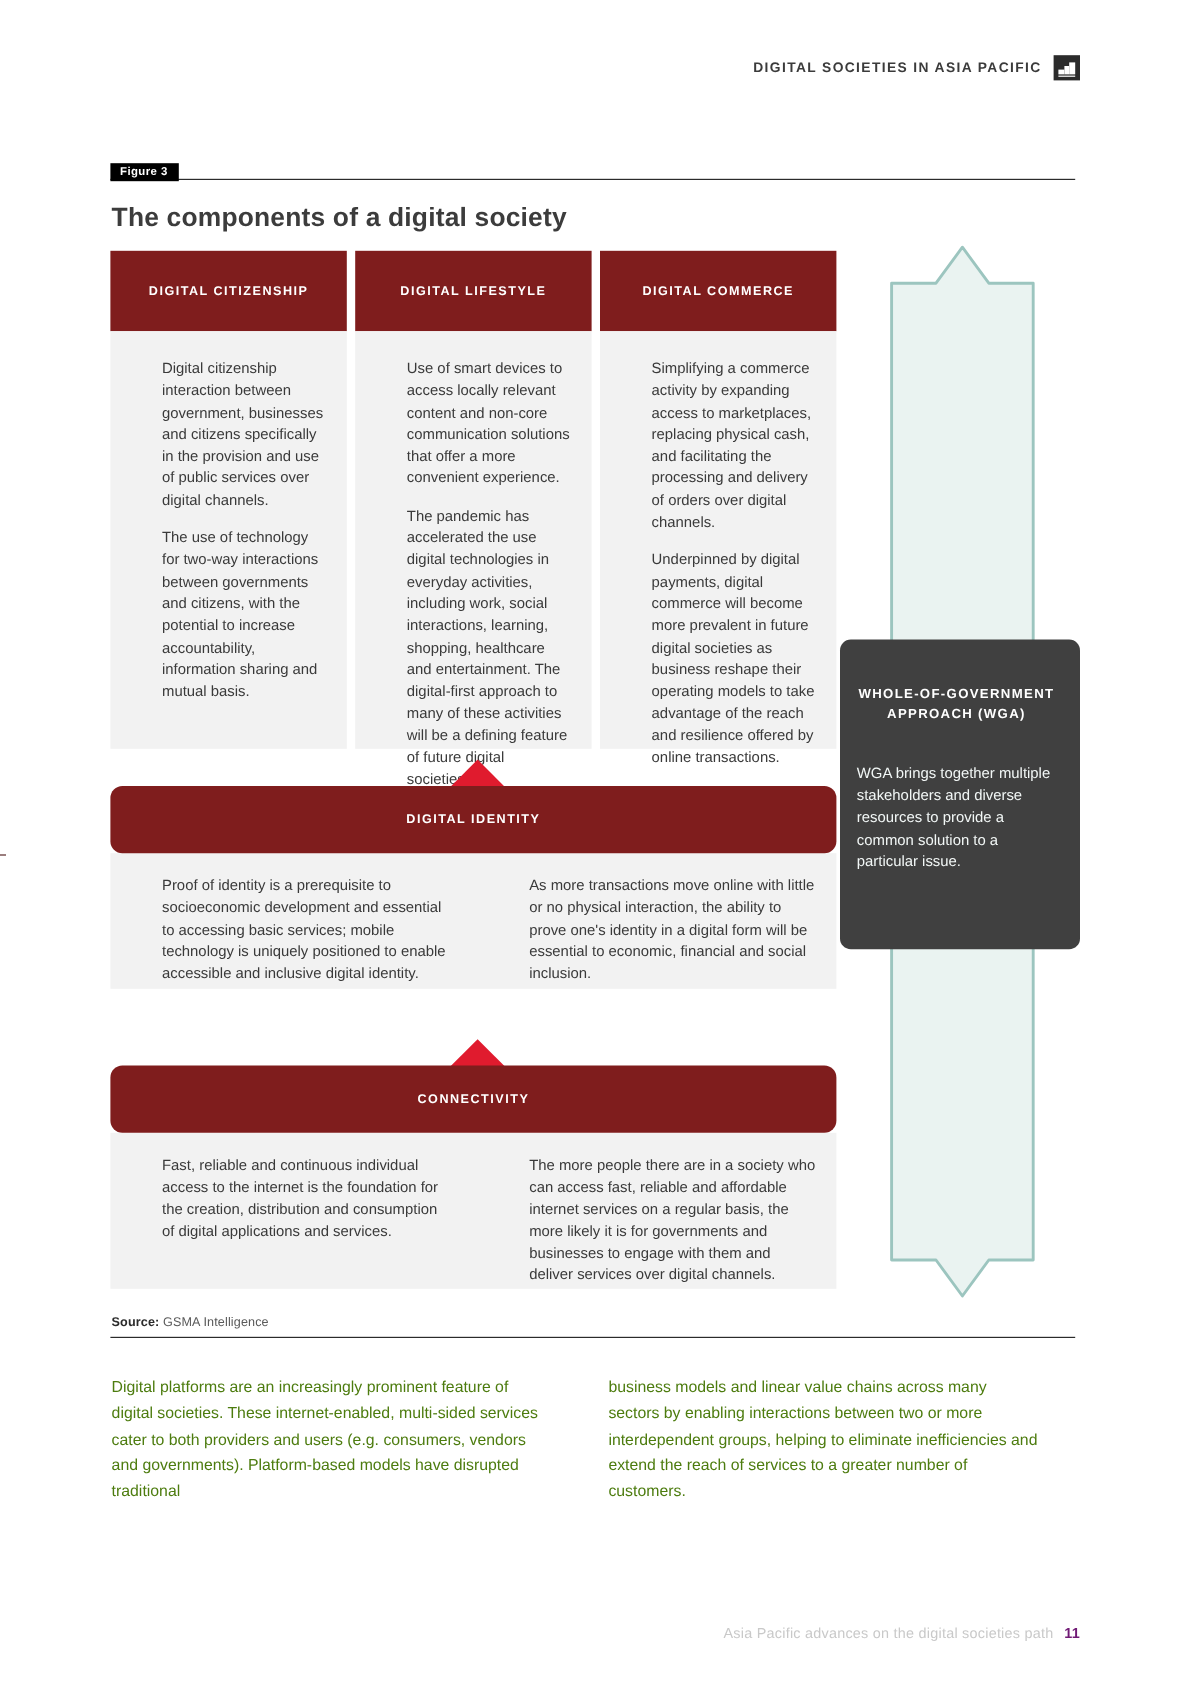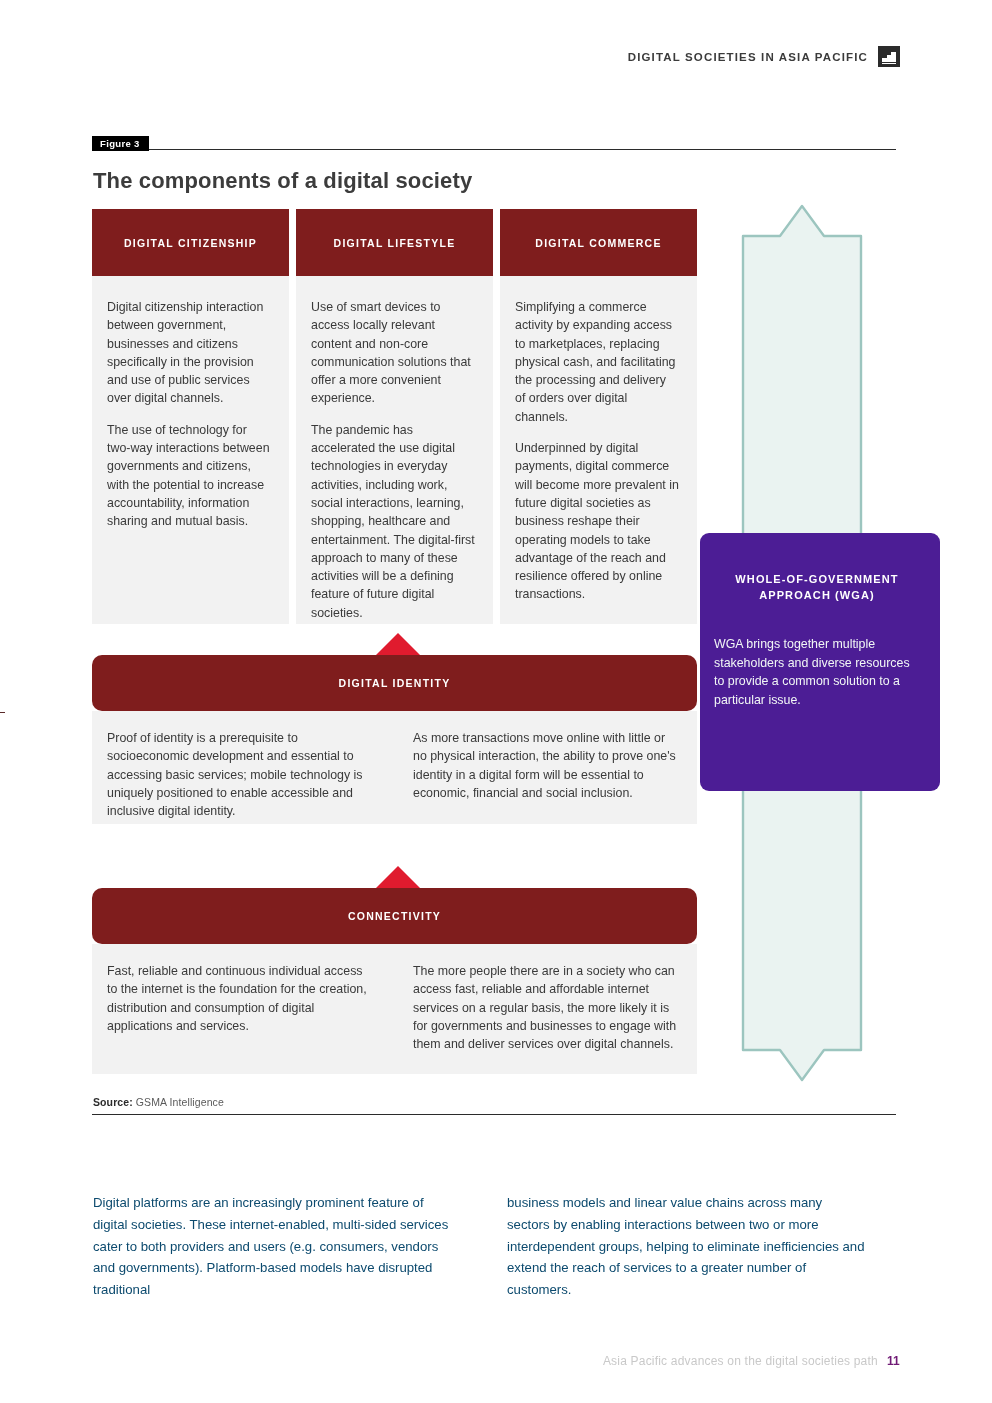--- a/index.html
+++ b/index.html
@@ -100,20 +100,21 @@
     text-align: right;
   }
   .body {
     background: #f2f2f2;
     color: #3a3a3a;
   }
   .body p {
     font-size: 12.4px;
     line-height: 18.3px;
     color: #3a3a3a;
+    margin-left: 28px;
   }
   .body p + p { margin-top: 13px; }
 
   
   .col {
     position: absolute;
     top: 209px;
     width: 197px;
   }
   .col.c1 { left: 92px; }
@@ -169,23 +170,23 @@
     top: 203px;
     width: 124px;
     height: 880px;
   }
   .wga-arrow svg { display: block; width: 124px; height: 880px; }
 
   .wga-box {
     position: absolute;
     left: 700px;
     top: 533px;
-    width: 240px;
+    width: 200px;
     height: 258px;
-    background: #4c1d95;
+    background: #404040;
     border-radius: 9px;
     padding: 38px 20px 0 14px;
   }
   .wga-title {
     color: #ffffff;
     font-size: 11px;
     font-weight: bold;
     letter-spacing: 1.1px;
     line-height: 16px;
     text-align: center;
@@ -217,22 +218,21 @@
     background: #2b2b2b;
   }
 
   
   .copy {
     position: absolute;
     top: 1145px;
     width: 360px;
     font-size: 13.2px;
     line-height: 21.8px;
-    color: #0c4a6e;
-    margin-top: 47px;
+    color: #4d7c0f;
   }
   .copy.left  { left: 93px; }
   .copy.right { left: 507px; }
 
   
   .foot {
     position: absolute;
     right: 92px;
     top: 1354px;
     font-size: 12px;

